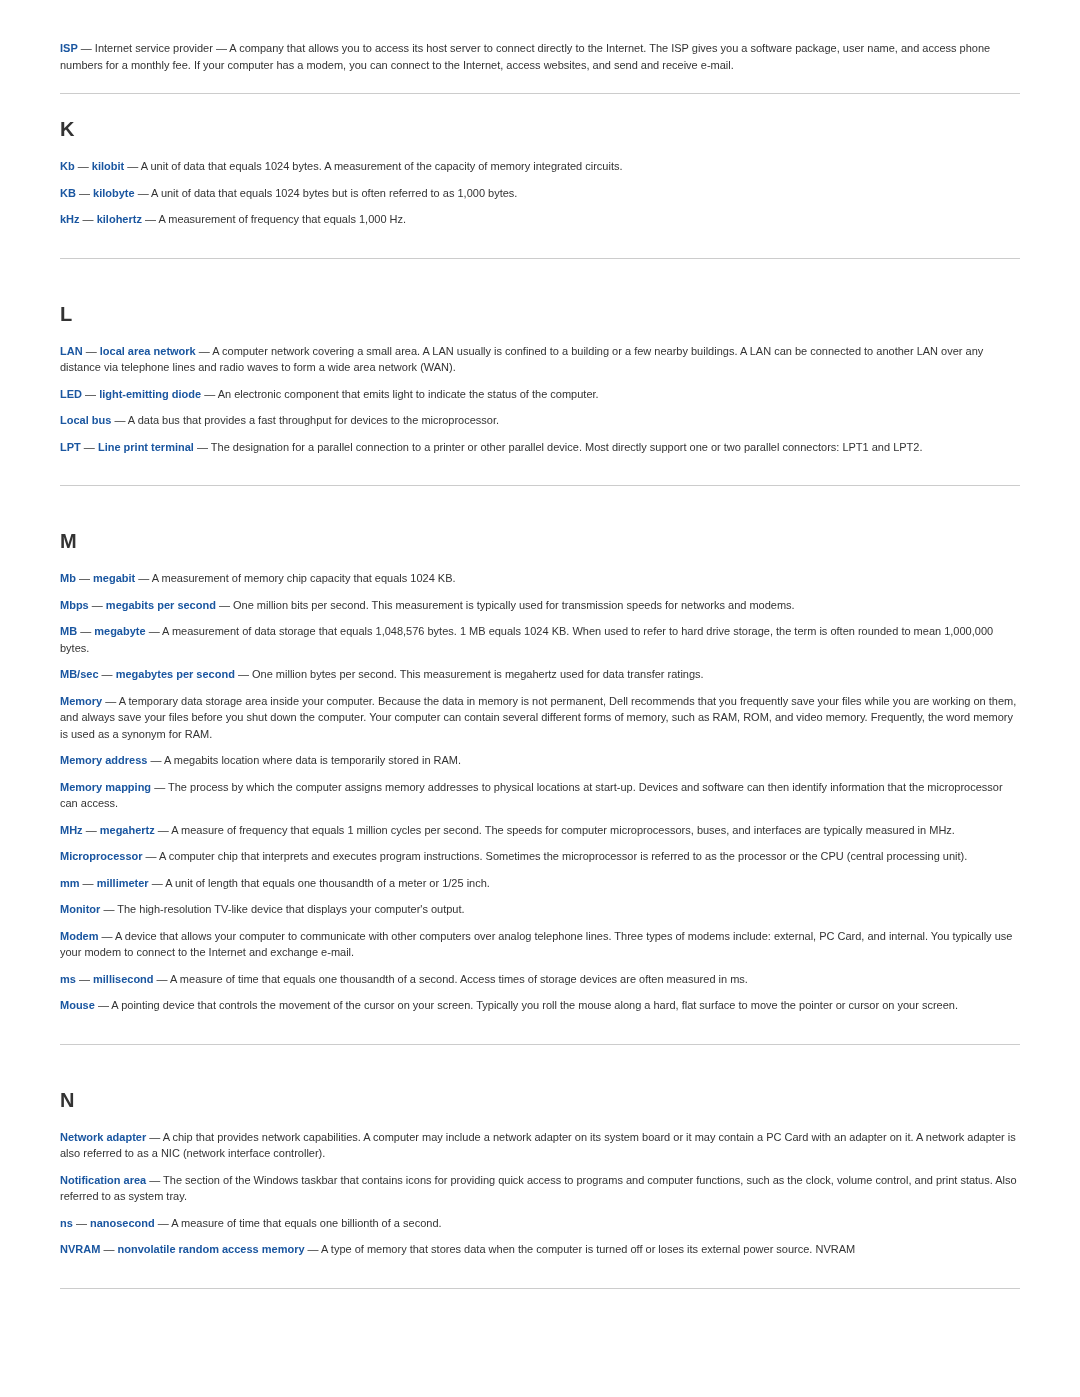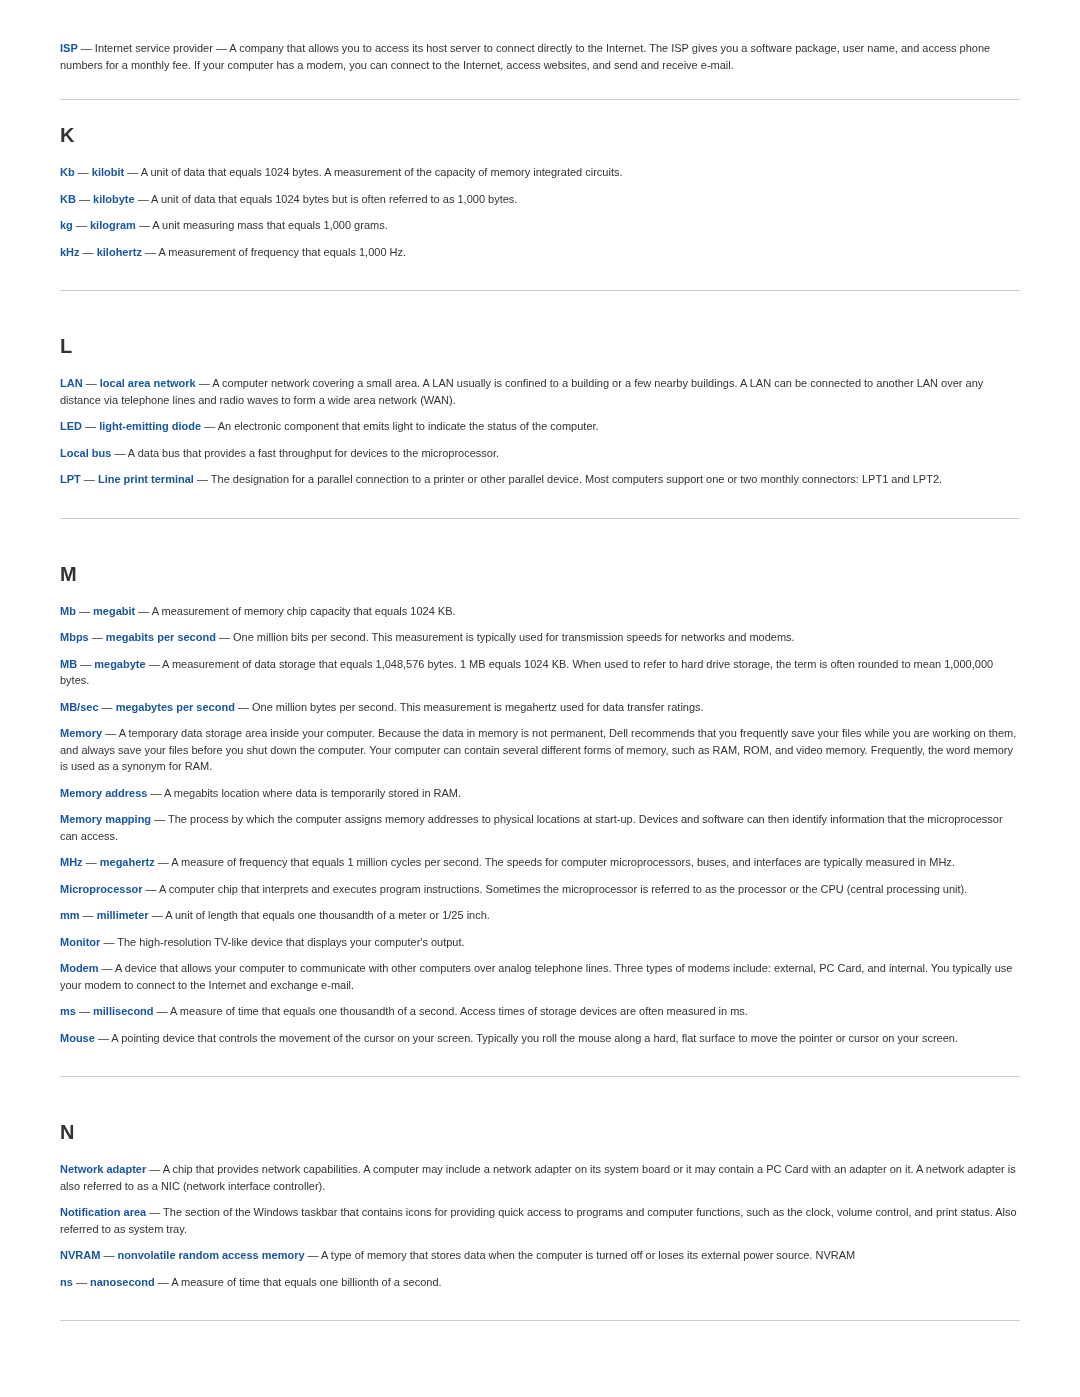--- a/index.html
+++ b/index.html
@@ -18,50 +18,49 @@
       color: #333;
       margin-bottom: 14px;
       margin-top: 10px;
     }
     .entry { margin-bottom: 10px; font-size: 11px; }
     .entry-term { color: #1a56a0; font-weight: bold; }
     .entry-dash { color: #333; font-weight: normal; }
     .entry-definition { color: #333; }
     hr { border: none; border-top: 1px solid #ccc; margin: 20px 0; }
     .isp-block {
-      margin-bottom: 26px;
+      margin-bottom: 20px;
       font-size: 11px;
       color: #333;
     }
   </style>
 </head>
 <body>
 
 <div class="isp-block">
   <span class="entry-term">ISP</span><span class="entry-dash"> — </span><span class="entry-definition">Internet service provider — A company that allows you to access its host server to connect directly to the Internet. The ISP gives you a software package, user name, and access phone numbers for a monthly fee. If your computer has a modem, you can connect to the Internet, access websites, and send and receive e-mail.</span>
 </div>
 
 <hr>
 
 <div id="sections-container">
     <div class="section">
       <div class="section-header">K</div>
       <div class="entry"><span class="entry-term">Kb</span><span class="entry-dash"> — </span><span class="entry-term">kilobit</span><span class="entry-definition"> — A unit of data that equals 1024 bytes. A measurement of the capacity of memory integrated circuits.</span></div>
       <div class="entry"><span class="entry-term">KB</span><span class="entry-dash"> — </span><span class="entry-term">kilobyte</span><span class="entry-definition"> — A unit of data that equals 1024 bytes but is often referred to as 1,000 bytes.</span></div>
-      <div class="entry"><span class="entry-term">kg</span><span class="entry-dash"> — </span><span class="entry-term">kilogram</span><span class="entry-definition"> — A unit measuring mass that equals 1,000 grams.</span></div>
       <div class="entry"><span class="entry-term">kHz</span><span class="entry-dash"> — </span><span class="entry-term">kilohertz</span><span class="entry-definition"> — A measurement of frequency that equals 1,000 Hz.</span></div>
     </div>
     <hr>
     <div style="height: 10px;"></div>
     <div class="section">
       <div class="section-header">L</div>
       <div class="entry"><span class="entry-term">LAN</span><span class="entry-dash"> — </span><span class="entry-term">local area network</span><span class="entry-definition"> — A computer network covering a small area. A LAN usually is confined to a building or a few nearby buildings. A LAN can be connected to another LAN over any distance via telephone lines and radio waves to form a wide area network (WAN).</span></div>
       <div class="entry"><span class="entry-term">LED</span><span class="entry-dash"> — </span><span class="entry-term">light-emitting diode</span><span class="entry-definition"> — An electronic component that emits light to indicate the status of the computer.</span></div>
       <div class="entry"><span class="entry-term">Local bus</span><span class="entry-dash"> — </span><span class="entry-definition">A data bus that provides a fast throughput for devices to the microprocessor.</span></div>
-      <div class="entry"><span class="entry-term">LPT</span><span class="entry-dash"> — </span><span class="entry-term">Line print terminal</span><span class="entry-definition"> — The designation for a parallel connection to a printer or other parallel device. Most computers support one or two monthly connectors: LPT1 and LPT2.</span></div>
+      <div class="entry"><span class="entry-term">LPT</span><span class="entry-dash"> — </span><span class="entry-term">Line print terminal</span><span class="entry-definition"> — The designation for a parallel connection to a printer or other parallel device. Most directly support one or two parallel connectors: LPT1 and LPT2.</span></div>
     </div>
     <hr>
     <div style="height: 10px;"></div>
     <div class="section">
       <div class="section-header">M</div>
       <div class="entry"><span class="entry-term">Mb</span><span class="entry-dash"> — </span><span class="entry-term">megabit</span><span class="entry-definition"> — A measurement of memory chip capacity that equals 1024 KB.</span></div>
       <div class="entry"><span class="entry-term">Mbps</span><span class="entry-dash"> — </span><span class="entry-term">megabits per second</span><span class="entry-definition"> — One million bits per second. This measurement is typically used for transmission speeds for networks and modems.</span></div>
       <div class="entry"><span class="entry-term">MB</span><span class="entry-dash"> — </span><span class="entry-term">megabyte</span><span class="entry-definition"> — A measurement of data storage that equals 1,048,576 bytes. 1 MB equals 1024 KB. When used to refer to hard drive storage, the term is often rounded to mean 1,000,000 bytes.</span></div>
       <div class="entry"><span class="entry-term">MB/sec</span><span class="entry-dash"> — </span><span class="entry-term">megabytes per second</span><span class="entry-definition"> — One million bytes per second. This measurement is megahertz used for data transfer ratings.</span></div>
       <div class="entry"><span class="entry-term">Memory</span><span class="entry-dash"> — </span><span class="entry-definition">A temporary data storage area inside your computer. Because the data in memory is not permanent, Dell recommends that you frequently save your files while you are working on them, and always save your files before you shut down the computer. Your computer can contain several different forms of memory, such as RAM, ROM, and video memory. Frequently, the word memory is used as a synonym for RAM.</span></div>
@@ -74,18 +73,18 @@
       <div class="entry"><span class="entry-term">Modem</span><span class="entry-dash"> — </span><span class="entry-definition">A device that allows your computer to communicate with other computers over analog telephone lines. Three types of modems include: external, PC Card, and internal. You typically use your modem to connect to the Internet and exchange e-mail.</span></div>
       <div class="entry"><span class="entry-term">ms</span><span class="entry-dash"> — </span><span class="entry-term">millisecond</span><span class="entry-definition"> — A measure of time that equals one thousandth of a second. Access times of storage devices are often measured in ms.</span></div>
       <div class="entry"><span class="entry-term">Mouse</span><span class="entry-dash"> — </span><span class="entry-definition">A pointing device that controls the movement of the cursor on your screen. Typically you roll the mouse along a hard, flat surface to move the pointer or cursor on your screen.</span></div>
     </div>
     <hr>
     <div style="height: 10px;"></div>
     <div class="section">
       <div class="section-header">N</div>
       <div class="entry"><span class="entry-term">Network adapter</span><span class="entry-dash"> — </span><span class="entry-definition">A chip that provides network capabilities. A computer may include a network adapter on its system board or it may contain a PC Card with an adapter on it. A network adapter is also referred to as a NIC (network interface controller).</span></div>
       <div class="entry"><span class="entry-term">Notification area</span><span class="entry-dash"> — </span><span class="entry-definition">The section of the Windows taskbar that contains icons for providing quick access to programs and computer functions, such as the clock, volume control, and print status. Also referred to as system tray.</span></div>
+      <div class="entry"><span class="entry-term">ns</span><span class="entry-dash"> — </span><span class="entry-term">nanosecond</span><span class="entry-definition"> — A measure of time that equals one billionth of a second.</span></div>
       <div class="entry"><span class="entry-term">NVRAM</span><span class="entry-dash"> — </span><span class="entry-term">nonvolatile random access memory</span><span class="entry-definition"> — A type of memory that stores data when the computer is turned off or loses its external power source. NVRAM</span></div>
-      <div class="entry"><span class="entry-term">ns</span><span class="entry-dash"> — </span><span class="entry-term">nanosecond</span><span class="entry-definition"> — A measure of time that equals one billionth of a second.</span></div>
     </div>
     <hr>
     <div style="height: 10px;"></div>
   </div>
 
 </body></html>

